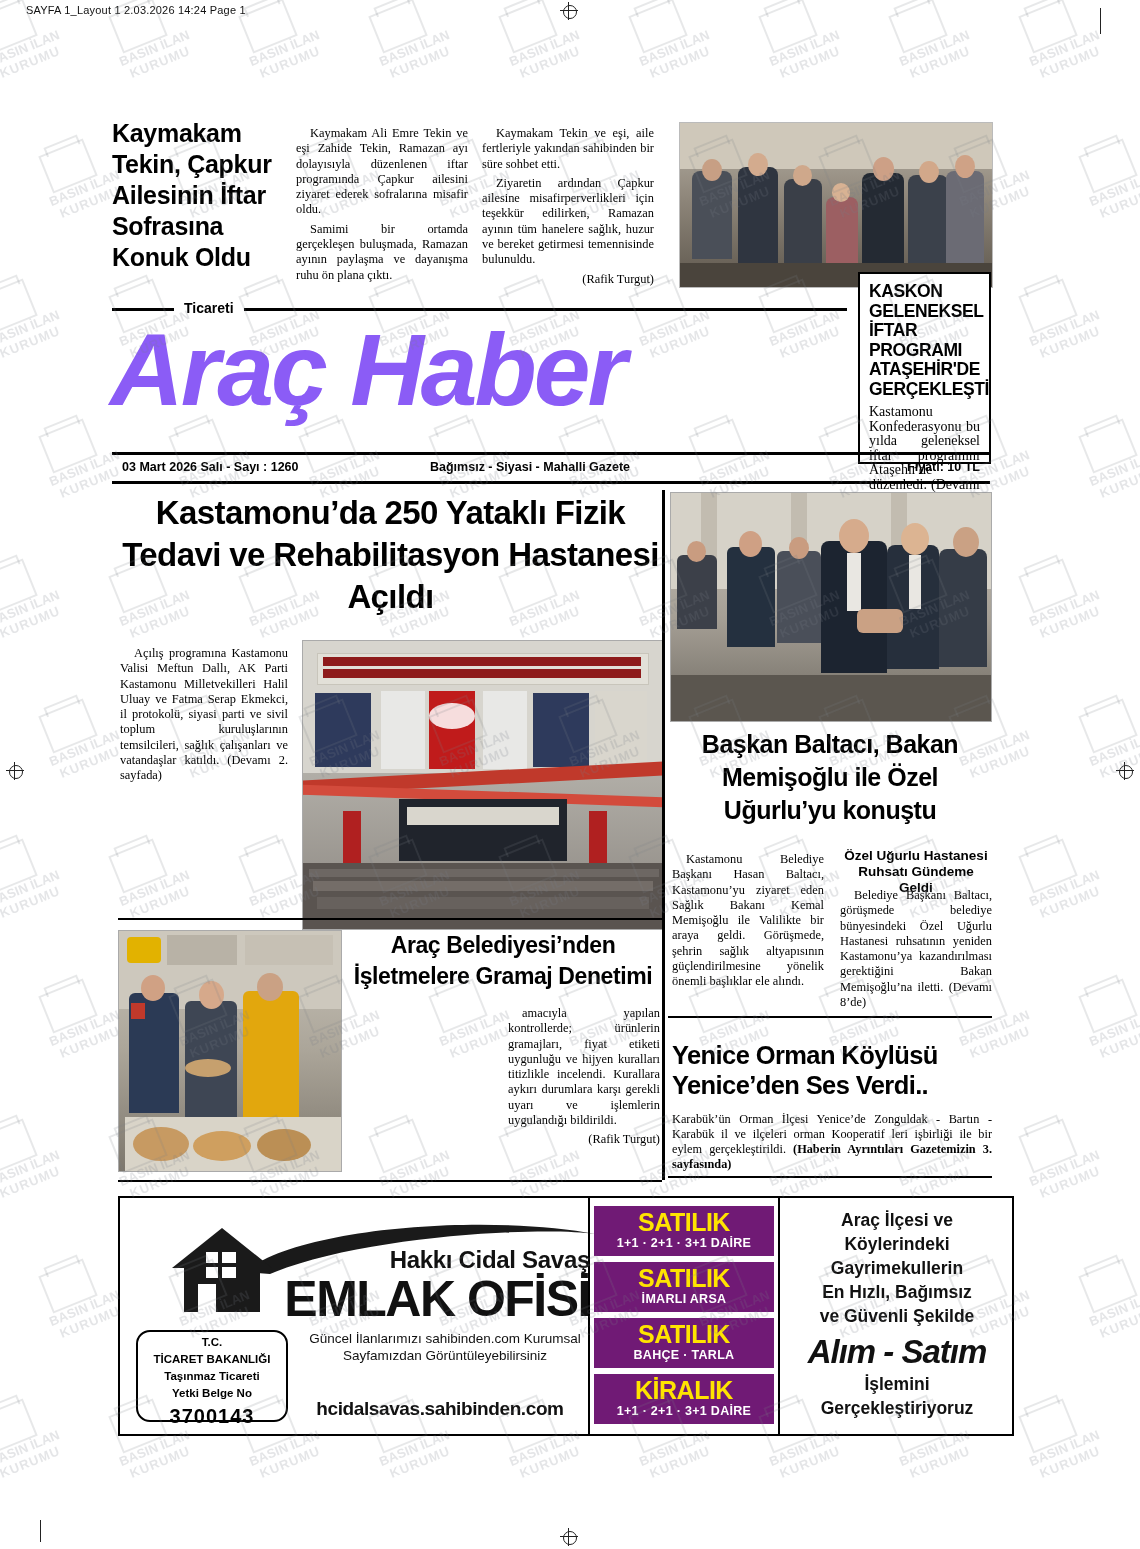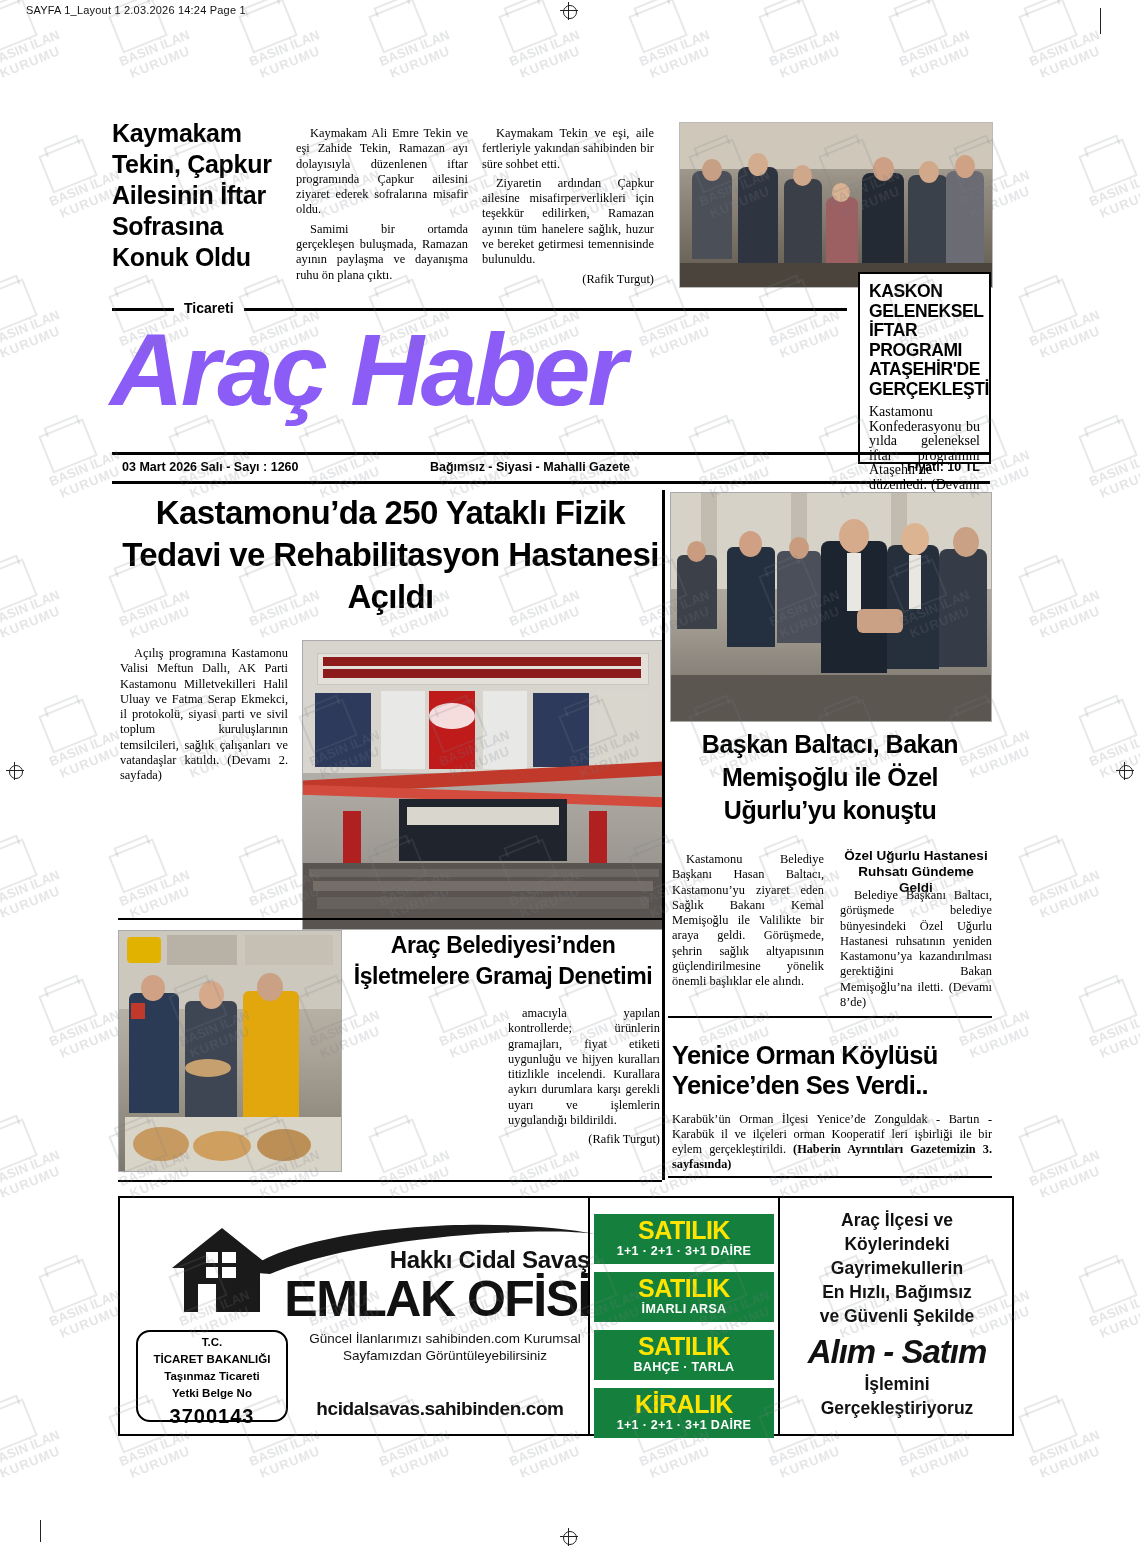--- a/index.html
+++ b/index.html
@@ -208,22 +208,22 @@
     position:absolute;left:180px;top:132px;width:290px;text-align:center;
     font-family:"Liberation Sans", sans-serif;font-size:13.5px;line-height:17px;color:#111;
   }
   .ad-url{
     position:absolute;left:170px;top:200px;width:300px;text-align:center;
     font-family:"Liberation Sans", sans-serif;font-weight:bold;font-size:19px;color:#111;
     letter-spacing:-0.4px;
   }
   .banner-col{position:absolute;left:474px;top:8px;width:180px;}
   .banner{
-    width:180px;height:50px;background:#15803d;color:#fff;margin-bottom:6px;
-    position:relative;font-family:"Liberation Sans", sans-serif;margin-top:8px;
+    width:180px;height:50px;background:#701a75;color:#fff;margin-bottom:6px;
+    position:relative;font-family:"Liberation Sans", sans-serif;
     
   }
   .banner .b1{
     position:absolute;left:0;right:0;top:2px;text-align:center;
     font-weight:bold;font-size:25px;letter-spacing:-0.5px;color:#ffe400;
   }
   .banner .b2{
     position:absolute;left:0;right:0;top:30px;text-align:center;
     font-weight:bold;font-size:12.5px;color:#fff;letter-spacing:0.3px;
   }

